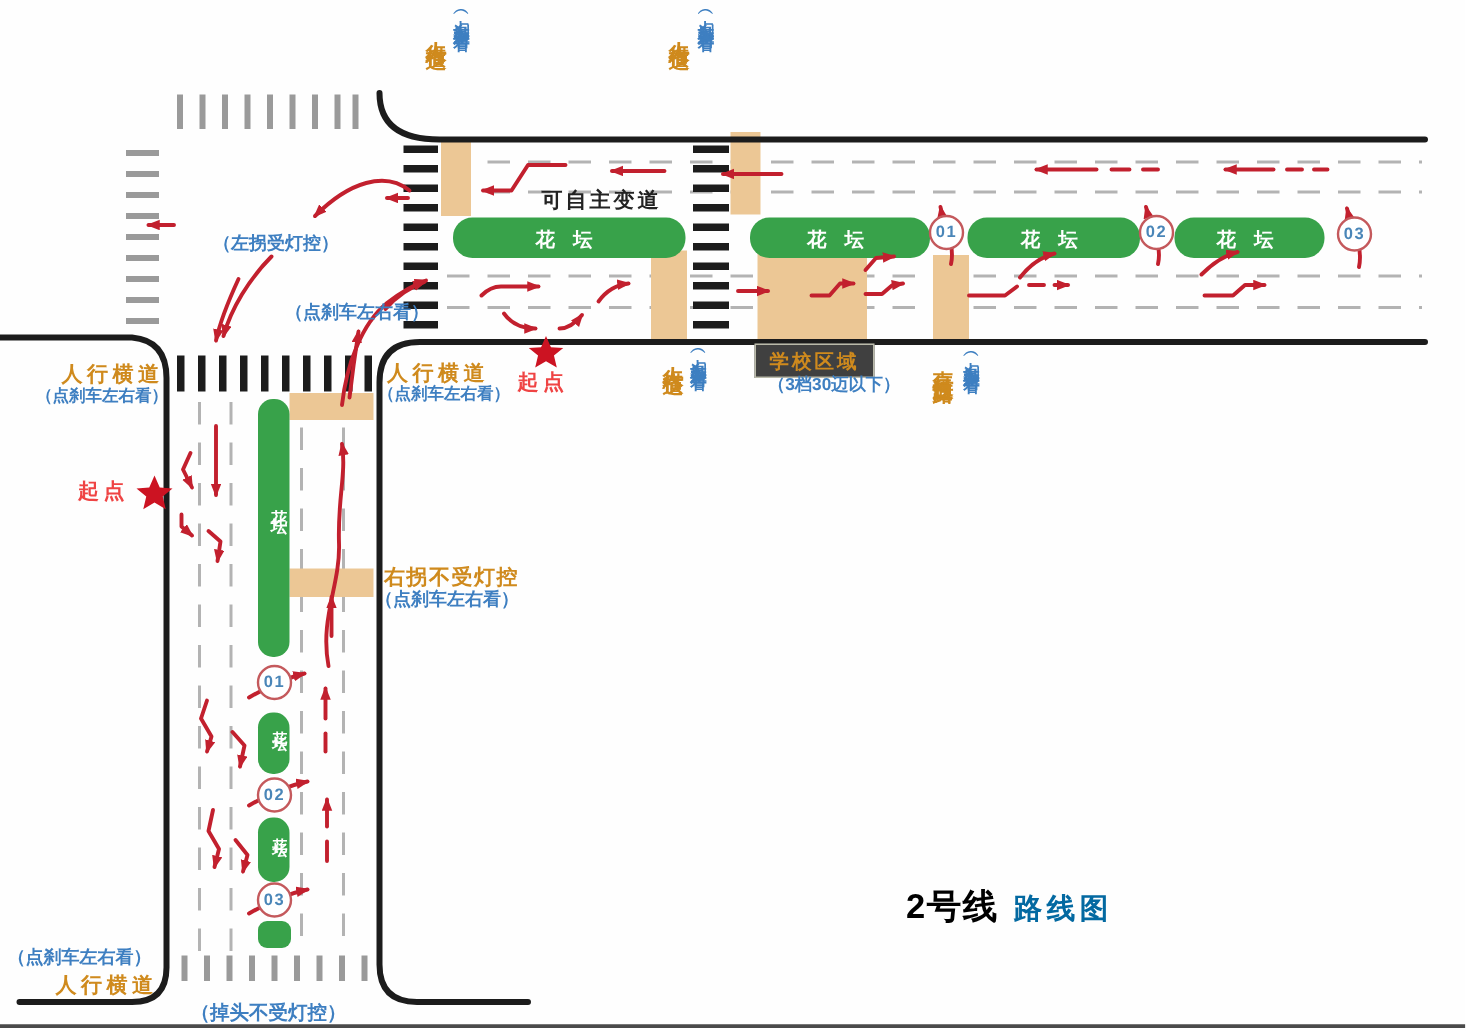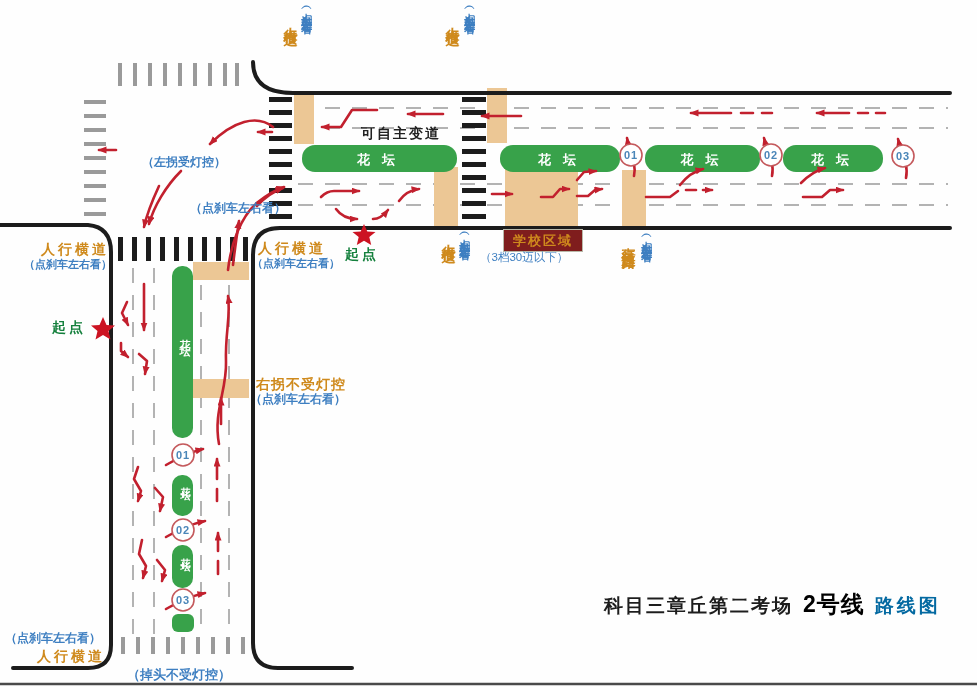--- a/index.html
+++ b/index.html
@@ -5,29 +5,29 @@
   html,body{margin:0;padding:0;background:#ffffff;}
   #stage{position:relative;width:977px;height:687px;background:#fefefe;overflow:hidden;
          font-family:"Liberation Sans","DejaVu Sans",sans-serif;}
   #diagram-svg{position:absolute;left:0;top:0;}
   .lbl{position:absolute;white-space:nowrap;line-height:1.15;text-align:right;}
   .v{writing-mode:vertical-rl;text-orientation:mixed;letter-spacing:2px;}
   .orange{color:#cf8a1d;font-weight:bold;font-size:14px;}
   .blue{color:#3e7fc1;font-size:11px;font-weight:bold;}
   .blue12{color:#3e7fc1;font-size:12px;font-weight:bold;}
   .black-bold{color:#222;font-weight:bold;font-size:14px;}
-  .start{color:#15803d;font-weight:bold;font-size:14px;letter-spacing:3px;}
+  .start{color:#ef4444;font-weight:bold;font-size:14px;letter-spacing:3px;}
   .bed-h{position:absolute;color:#ffffff;font-weight:bold;font-size:13px;
          letter-spacing:12px;text-align:center;}
   .bed-v{position:absolute;color:#ffffff;font-weight:bold;font-size:11px;
          writing-mode:vertical-rl;letter-spacing:6px;}
   .digit{position:absolute;width:22px;height:22px;text-align:center;line-height:22px;
          color:#4a86b8;font-size:11px;font-weight:bold;letter-spacing:1px;}
   .schoolbox{position:absolute;left:503px;top:229px;width:78px;height:21px;
-         border:1px solid #b9b9a9;background:#7f1d1d;text-align:center;line-height:21px;
+         border:1px solid #b9b9a9;background:#404040;text-align:center;line-height:21px;
          color:#cf8a1d;font-weight:bold;font-size:13px;letter-spacing:2px;}
   .title-row{position:absolute;left:604px;top:589px;display:flex;align-items:baseline;gap:10px;}
   .title-site{color:#1d1d1d;font-weight:bold;font-size:19px;letter-spacing:2px;}
   .title-line{color:#000000;font-weight:bold;font-size:23px;letter-spacing:1px;}
   .title-suffix{color:#0369a1;font-weight:bold;font-size:19px;letter-spacing:3px;}
 </style>
 </head>
 <body>
 
 <div id="stage">
@@ -244,21 +244,21 @@
 <div class="lbl v orange" style="left:445px;top:16px;">人行横道</div>
 <div class="lbl v blue" style="left:463px;top:2px;">（点刹车左右看）</div>
 
 <div class="lbl v orange" style="left:441px;top:233px;">人行横道</div>
 <div class="lbl v blue" style="left:458px;top:228px;">（点刹车左右看）</div>
 
 <div class="lbl v orange" style="left:621px;top:236px;">直行通过路口</div>
 <div class="lbl v blue" style="left:640px;top:230px;">（点刹车左右看）</div>
 
 <div class="schoolbox">学校区域</div>
-<div class="lbl" style="left:480px;top:251px;color:#3e7fc1;font-size:11.5px;font-weight:normal;">（3档30迈以下）</div>
+<div class="lbl" style="left:512px;top:251px;color:#3e7fc1;font-size:11.5px;font-weight:bold;">（3档30迈以下）</div>
 
 <div class="lbl black-bold" style="left:361px;top:125px;letter-spacing:2px;">可自主变道</div>
 <div class="lbl blue12" style="left:142px;top:156px;">（左拐受灯控）</div>
 <div class="lbl blue12" style="left:190px;top:202px;">（点刹车左右看）</div>
 
 <div class="lbl orange" style="left:258px;top:240px;letter-spacing:3px;">人行横道</div>
 <div class="lbl blue" style="left:252px;top:257px;">（点刹车左右看）</div>
 <div class="lbl start" style="left:345px;top:246px;">起点</div>
 
 <div class="lbl orange" style="left:41px;top:241px;letter-spacing:3px;">人行横道</div>
@@ -266,18 +266,17 @@
 <div class="lbl start" style="left:52px;top:319px;">起点</div>
 
 <div class="lbl orange" style="left:256px;top:376px;letter-spacing:1px;">右拐不受灯控</div>
 <div class="lbl blue12" style="left:250px;top:393px;">（点刹车左右看）</div>
 
 <div class="lbl blue12" style="left:5px;top:632px;">（点刹车左右看）</div>
 <div class="lbl orange" style="left:37px;top:648px;letter-spacing:3px;">人行横道</div>
 <div class="lbl" style="left:127px;top:668px;color:#3e7fc1;font-size:13px;font-weight:bold;">（掉头不受灯控）</div>
 
 <div class="title-row">
-  <span class="title-site">科目三章丘第二考场</span>
   <span class="title-line">2号线</span>
   <span class="title-suffix">路线图</span>
 </div>
 
 </div>
 
 </body></html>

